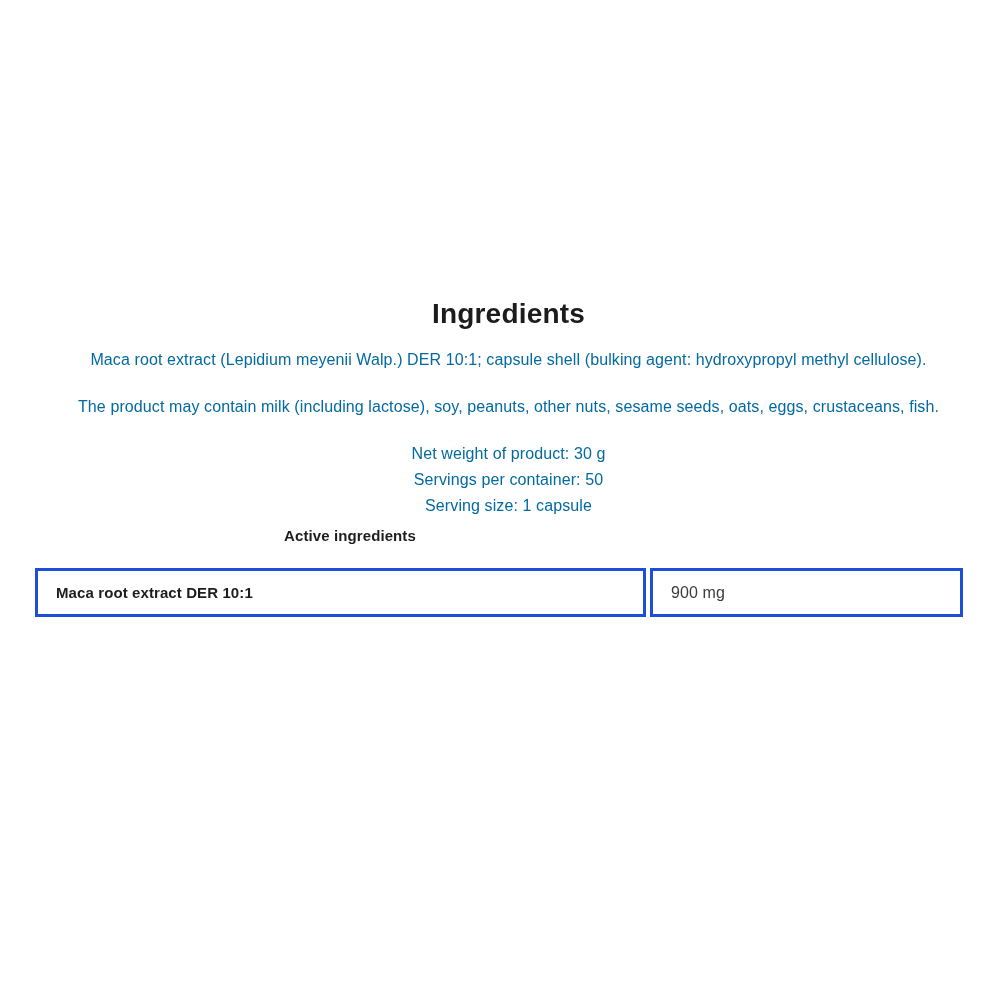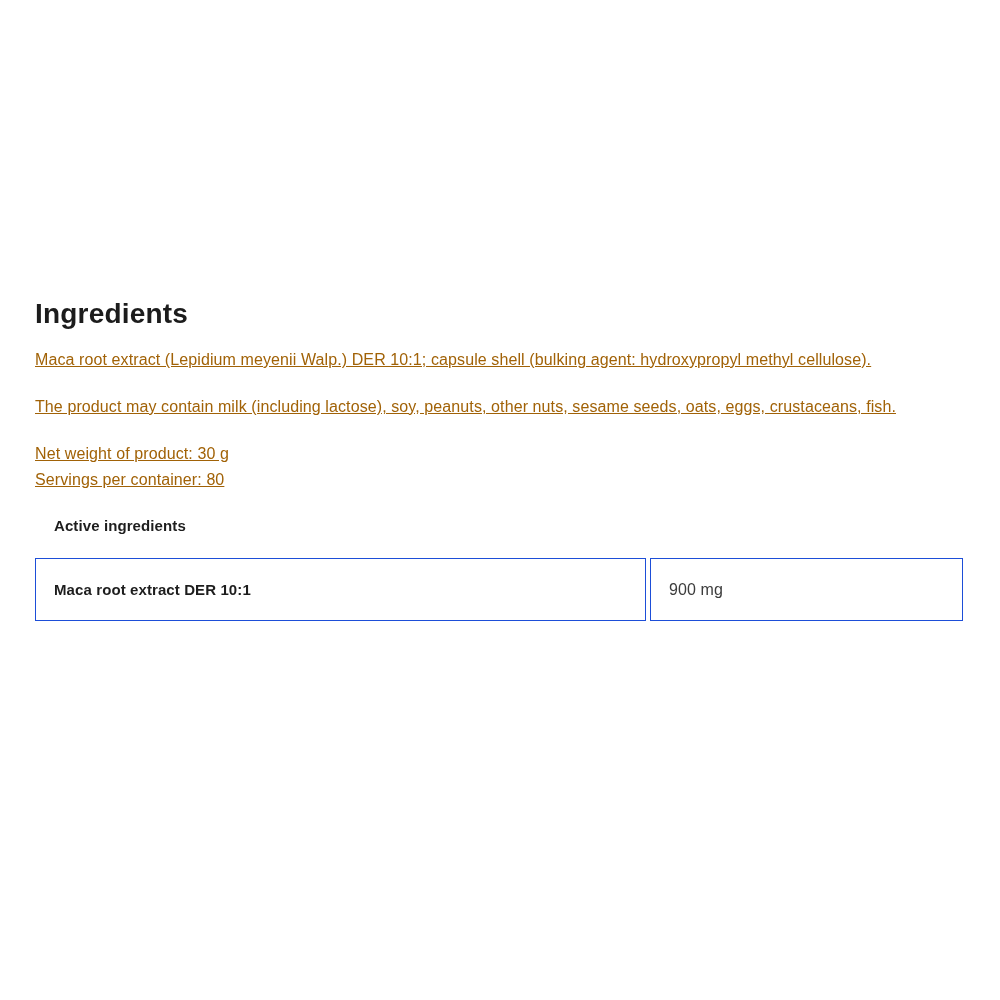--- a/index.html
+++ b/index.html
@@ -5,40 +5,40 @@
   * { margin: 0; padding: 0; box-sizing: border-box; }
   html, body {
     width: 1000px;
     height: 1000px;
     background: #ffffff;
     font-family: "Liberation Sans", "DejaVu Sans", sans-serif;
     overflow: hidden;
   }
   .content {
     padding: 297px 18px 0 35px;
+    text-align: center;
   }
   .section-title {
     font-size: 28px;
     line-height: 34px;
     font-weight: 700;
     color: #1c1c1c;
     letter-spacing: 0.2px;
   }
   .title-ingredients { margin-bottom: 16px; }
   .title-nutrition { margin-top: 19px; margin-bottom: 13px; }
   .body-text {
     font-size: 16px;
     line-height: 26px;
-    color: #a16207;
+    color: #0369a1;
     letter-spacing: 0.1px;
-    text-decoration: underline;
   }
   .paragraph { margin-bottom: 21px; }
   .details .detail-line { margin-bottom: 0; }
-  .nutrition-table { margin-top: 20px; }
+  .nutrition-table { margin-top: 4px; }
   .table-header-row {
     display: flex;
     gap: 4px;
     margin-bottom: 19px;
   }
   .table-header-row .col-1 {
     width: 611px;
     padding-left: 19px;
   }
   .table-header-row .col-2 {
@@ -50,22 +50,22 @@
     line-height: 26px;
     font-weight: 700;
     color: #1d1d1d;
     letter-spacing: 0.1px;
   }
   .table-row {
     display: flex;
     gap: 4px;
   }
   .cell {
-    height: 63px;
-    border: 1px solid #1d4ed8;
+    height: 49px;
+    border: 3px solid #1d4ed8;
     background: #ffffff;
     display: flex;
     align-items: center;
     padding-left: 18px;
   }
   .cell-name {
     width: 611px;
     font-size: 15px;
     font-weight: 700;
     color: #1d1d1d;
@@ -86,21 +86,22 @@
 
   <h2 class="section-title title-ingredients">Ingredients</h2>
 
   <p class="body-text paragraph">Maca root extract (Lepidium meyenii Walp.) DER 10:1; capsule shell (bulking agent: hydroxypropyl methyl cellulose).</p>
 
   <p class="body-text paragraph">The product may contain milk (including lactose), soy, peanuts, other nuts, sesame seeds, oats, eggs, crustaceans, fish.</p>
 
 
   <div class="details">
     <div class="body-text detail-line">Net weight of product: 30 g</div>
-    <div class="body-text detail-line">Servings per container: 80</div>
+    <div class="body-text detail-line">Servings per container: 50</div>
+    <div class="body-text detail-line">Serving size: 1 capsule</div>
   </div>
 
   <div class="nutrition-table">
 
     <div class="table-header-row">
       <div class="col-1 th-label">Active ingredients</div>
     </div>
 
     <div class="table-row">
       <div class="cell cell-name">Maca root extract DER 10:1</div>

